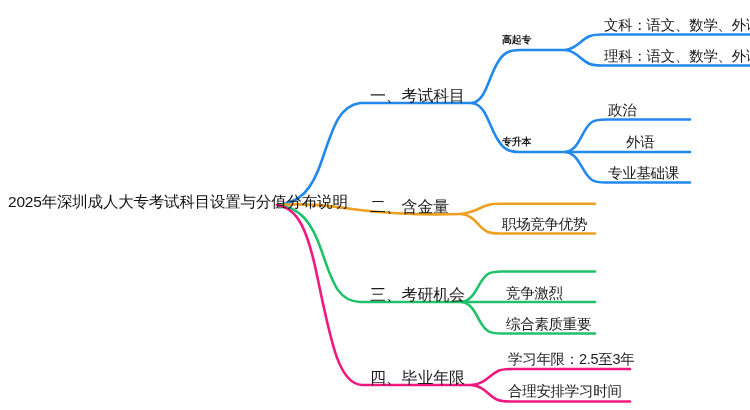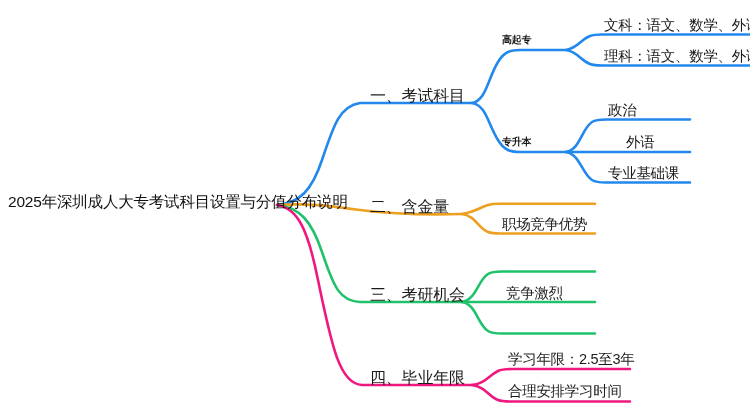--- a/index.html
+++ b/index.html
@@ -131,20 +131,21 @@
   <div class="node-label lvl1" style="left:370px;top:199px;">二、含金量</div>
 
 
   <div class="node-label lvl3" style="left:502px;top:217px;">职场竞争优势</div>
 
   <div class="node-label lvl1" style="left:370px;top:287px;">三、考研机会</div>
 
 
   <div class="node-label lvl3" style="left:506px;top:286px;">竞争激烈</div>
 
+  <div class="node-label lvl3" style="left:506px;top:317px;">综合素质重要</div>
 
   <div class="node-label lvl1" style="left:370px;top:370px;">四、毕业年限</div>
 
   <div class="node-label lvl3" style="left:508px;top:352px;">学习年限：2.5至3年</div>
 
   <div class="node-label lvl3" style="left:508px;top:384px;">合理安排学习时间</div>
 
 </div>
 
 </body></html>

